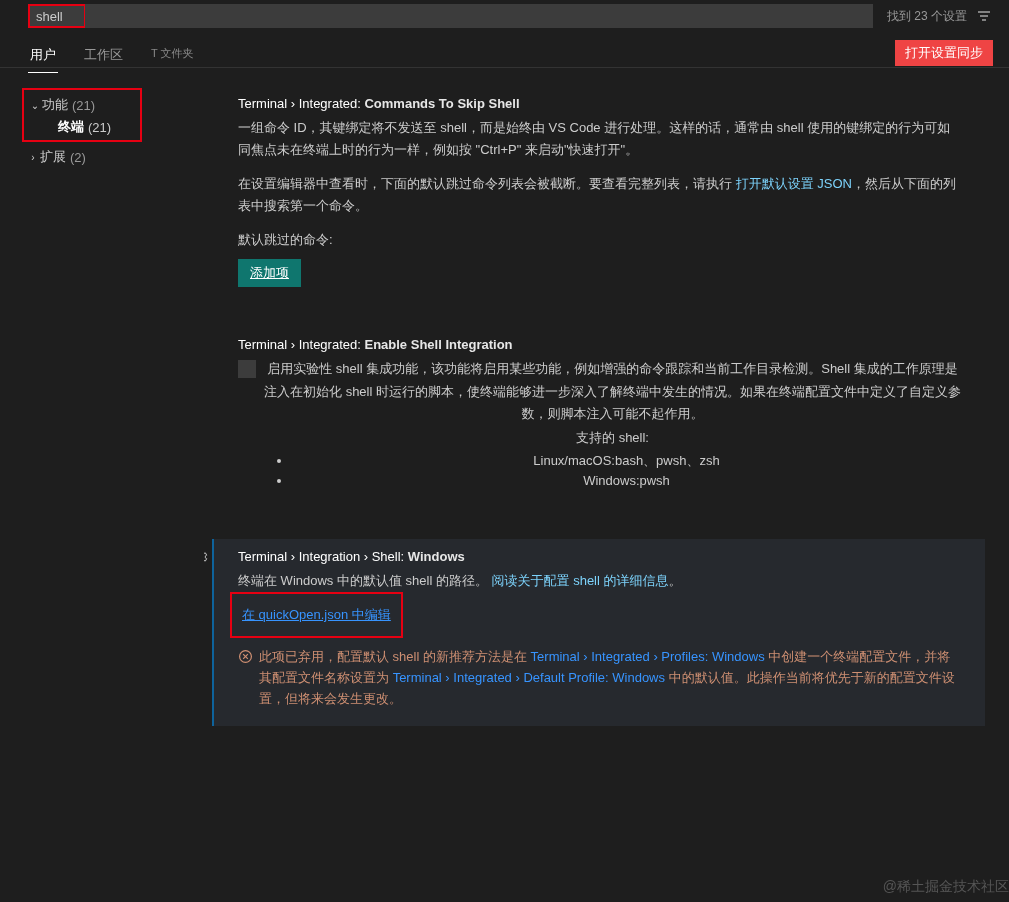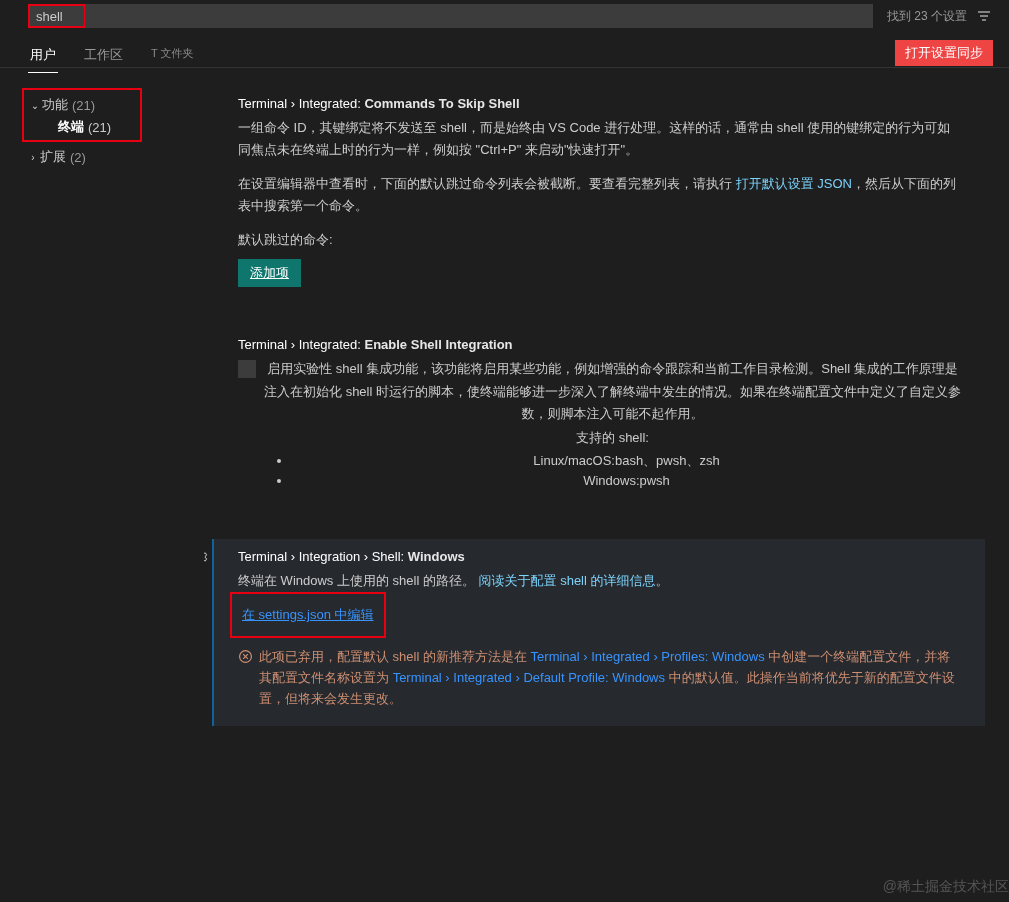--- a/index.html
+++ b/index.html
@@ -270,25 +270,25 @@
         <svg viewBox="0 0 16 16" fill="currentColor">
             <path d="M8 10a2 2 0 100-4 2 2 0 000 4z"></path>
             <path d="M13.3 8.9l1.4.8-1.3 2.3-1.5-.5a5 5 0 01-1.3.8l-.2 1.6H7.6l-.2-1.6a5 5 0 01-1.3-.8l-1.5.5-1.3-2.3 1.4-.8a5 5 0 010-1.8L3.3 6.3l1.3-2.3 1.5.5a5 5 0 011.3-.8L7.6 2h2.8l.2 1.6c.5.2.9.5 1.3.8l1.5-.5 1.3 2.3-1.4.8a5 5 0 010 1.8z" fill="none" stroke="currentColor" stroke-width="1"></path>
           </svg>
       </span>
       <div class="setting-title">
         <span class="crumb">Terminal › Integration › Shell:</span>
         <span>Windows</span>
       </div>
       <div class="setting-desc">
-        <span>终端在 Windows 上使用的 shell 的路径。</span>
+        <span>终端在 Windows 中的默认值 shell 的路径。</span>
         <span class="link">阅读关于配置 shell 的详细信息</span>。
       </div>
       <div class="edit-link-box">
-        <span class="edit-link">在 settings.json 中编辑</span>
+        <span class="edit-link">在 quickOpen.json 中编辑</span>
       </div>
       <div class="deprecation">
         <span class="dep-icon">
           <svg width="15" height="15" viewBox="0 0 16 16" fill="none" stroke="#ce8f72" stroke-width="1.3">
             <circle cx="8" cy="8" r="6.3"></circle>
               <line x1="5.5" y1="5.5" x2="10.5" y2="10.5"></line>
               <line x1="10.5" y1="5.5" x2="5.5" y2="10.5"></line>
           </svg>
         </span>
         <div>

